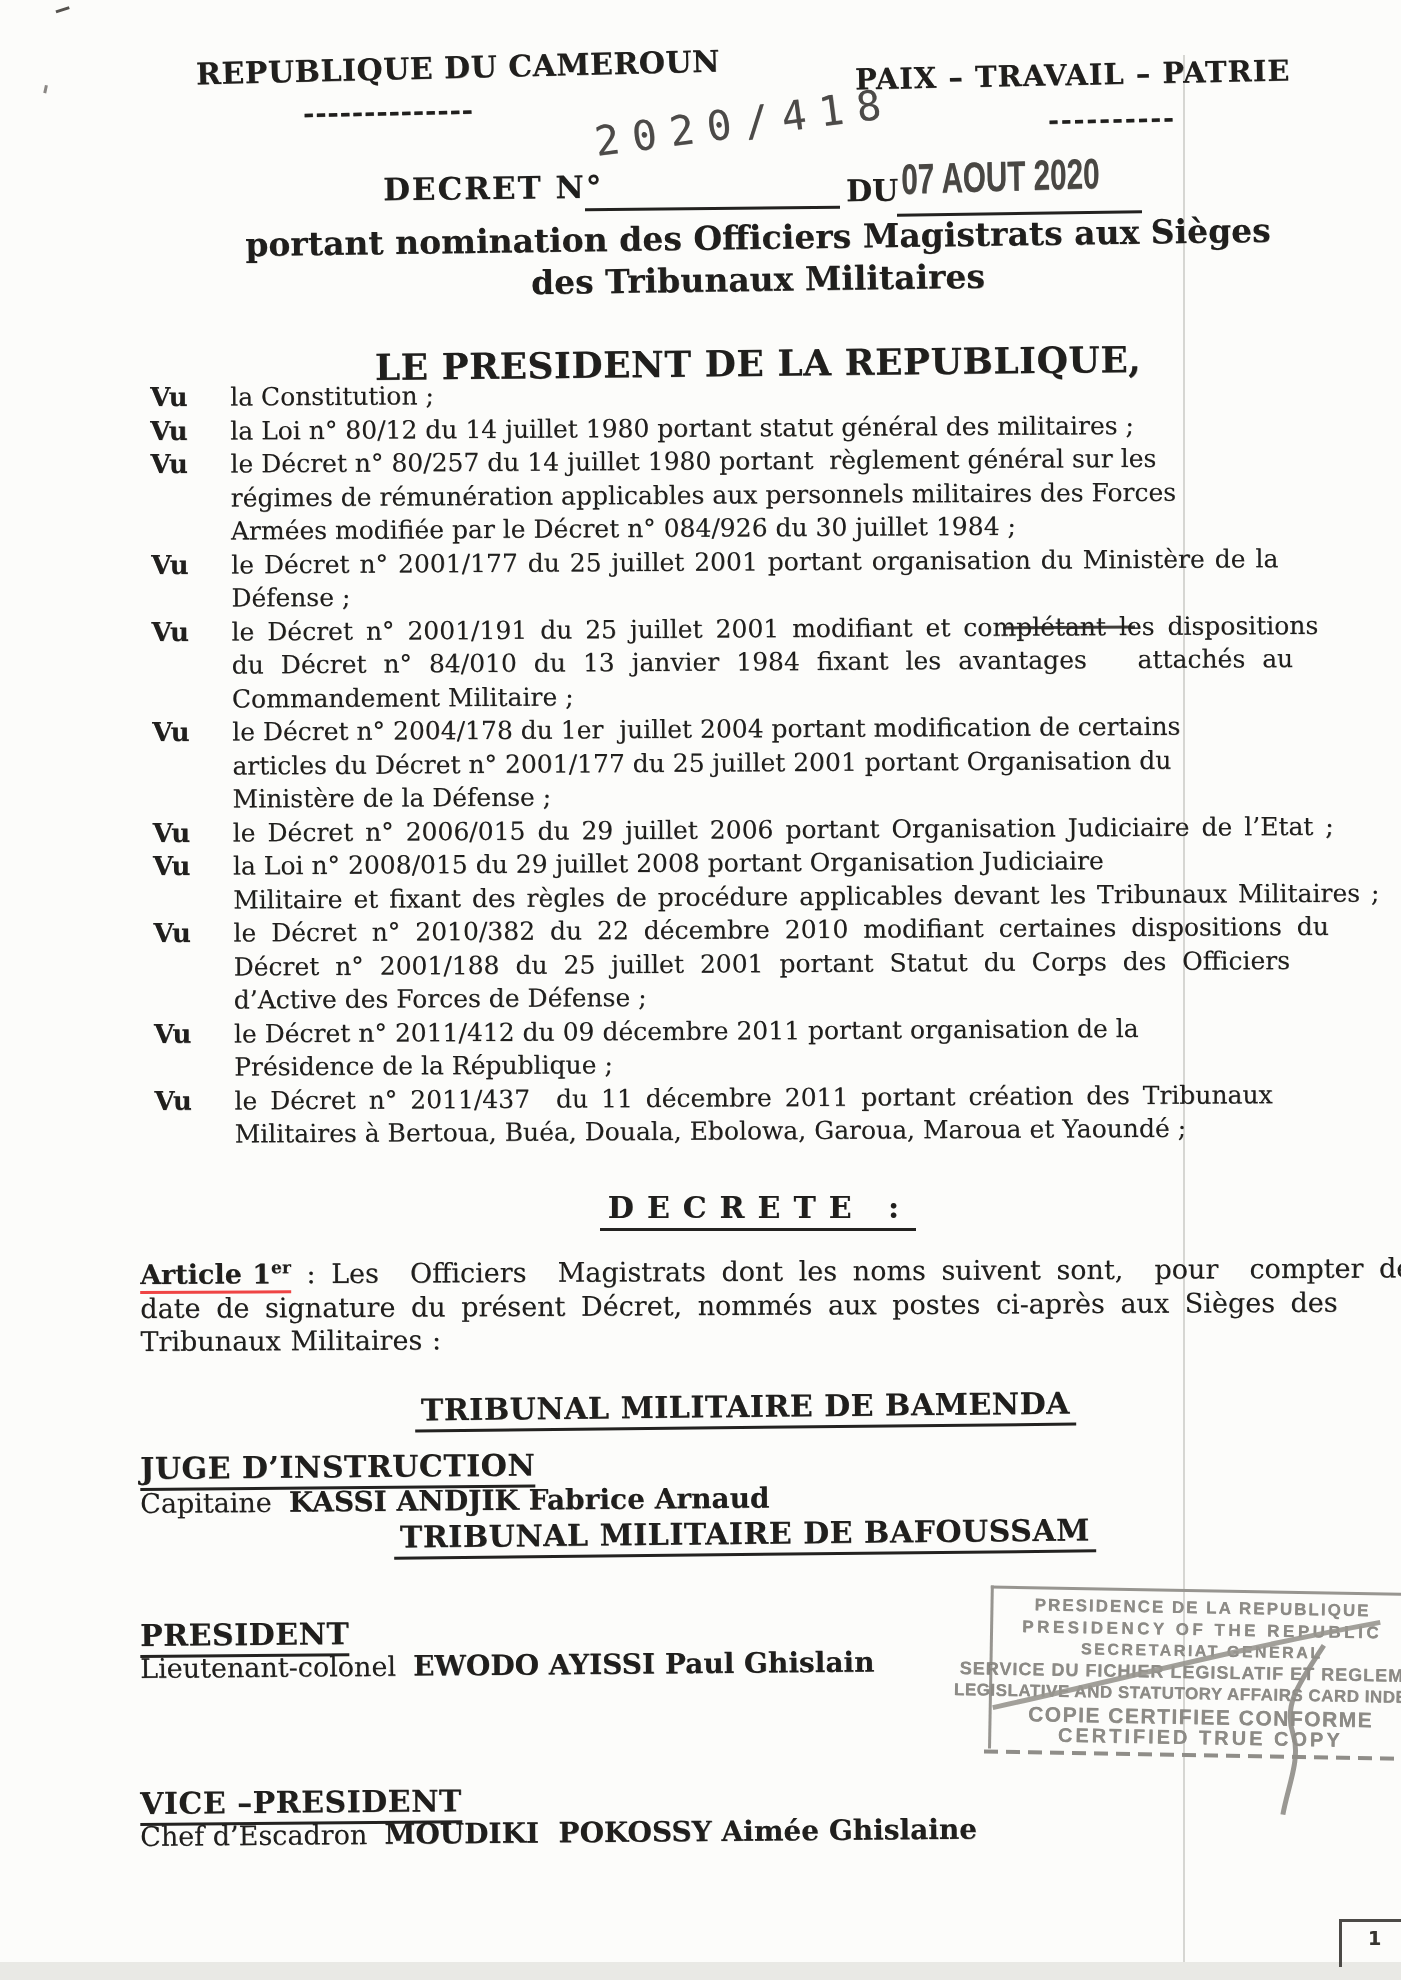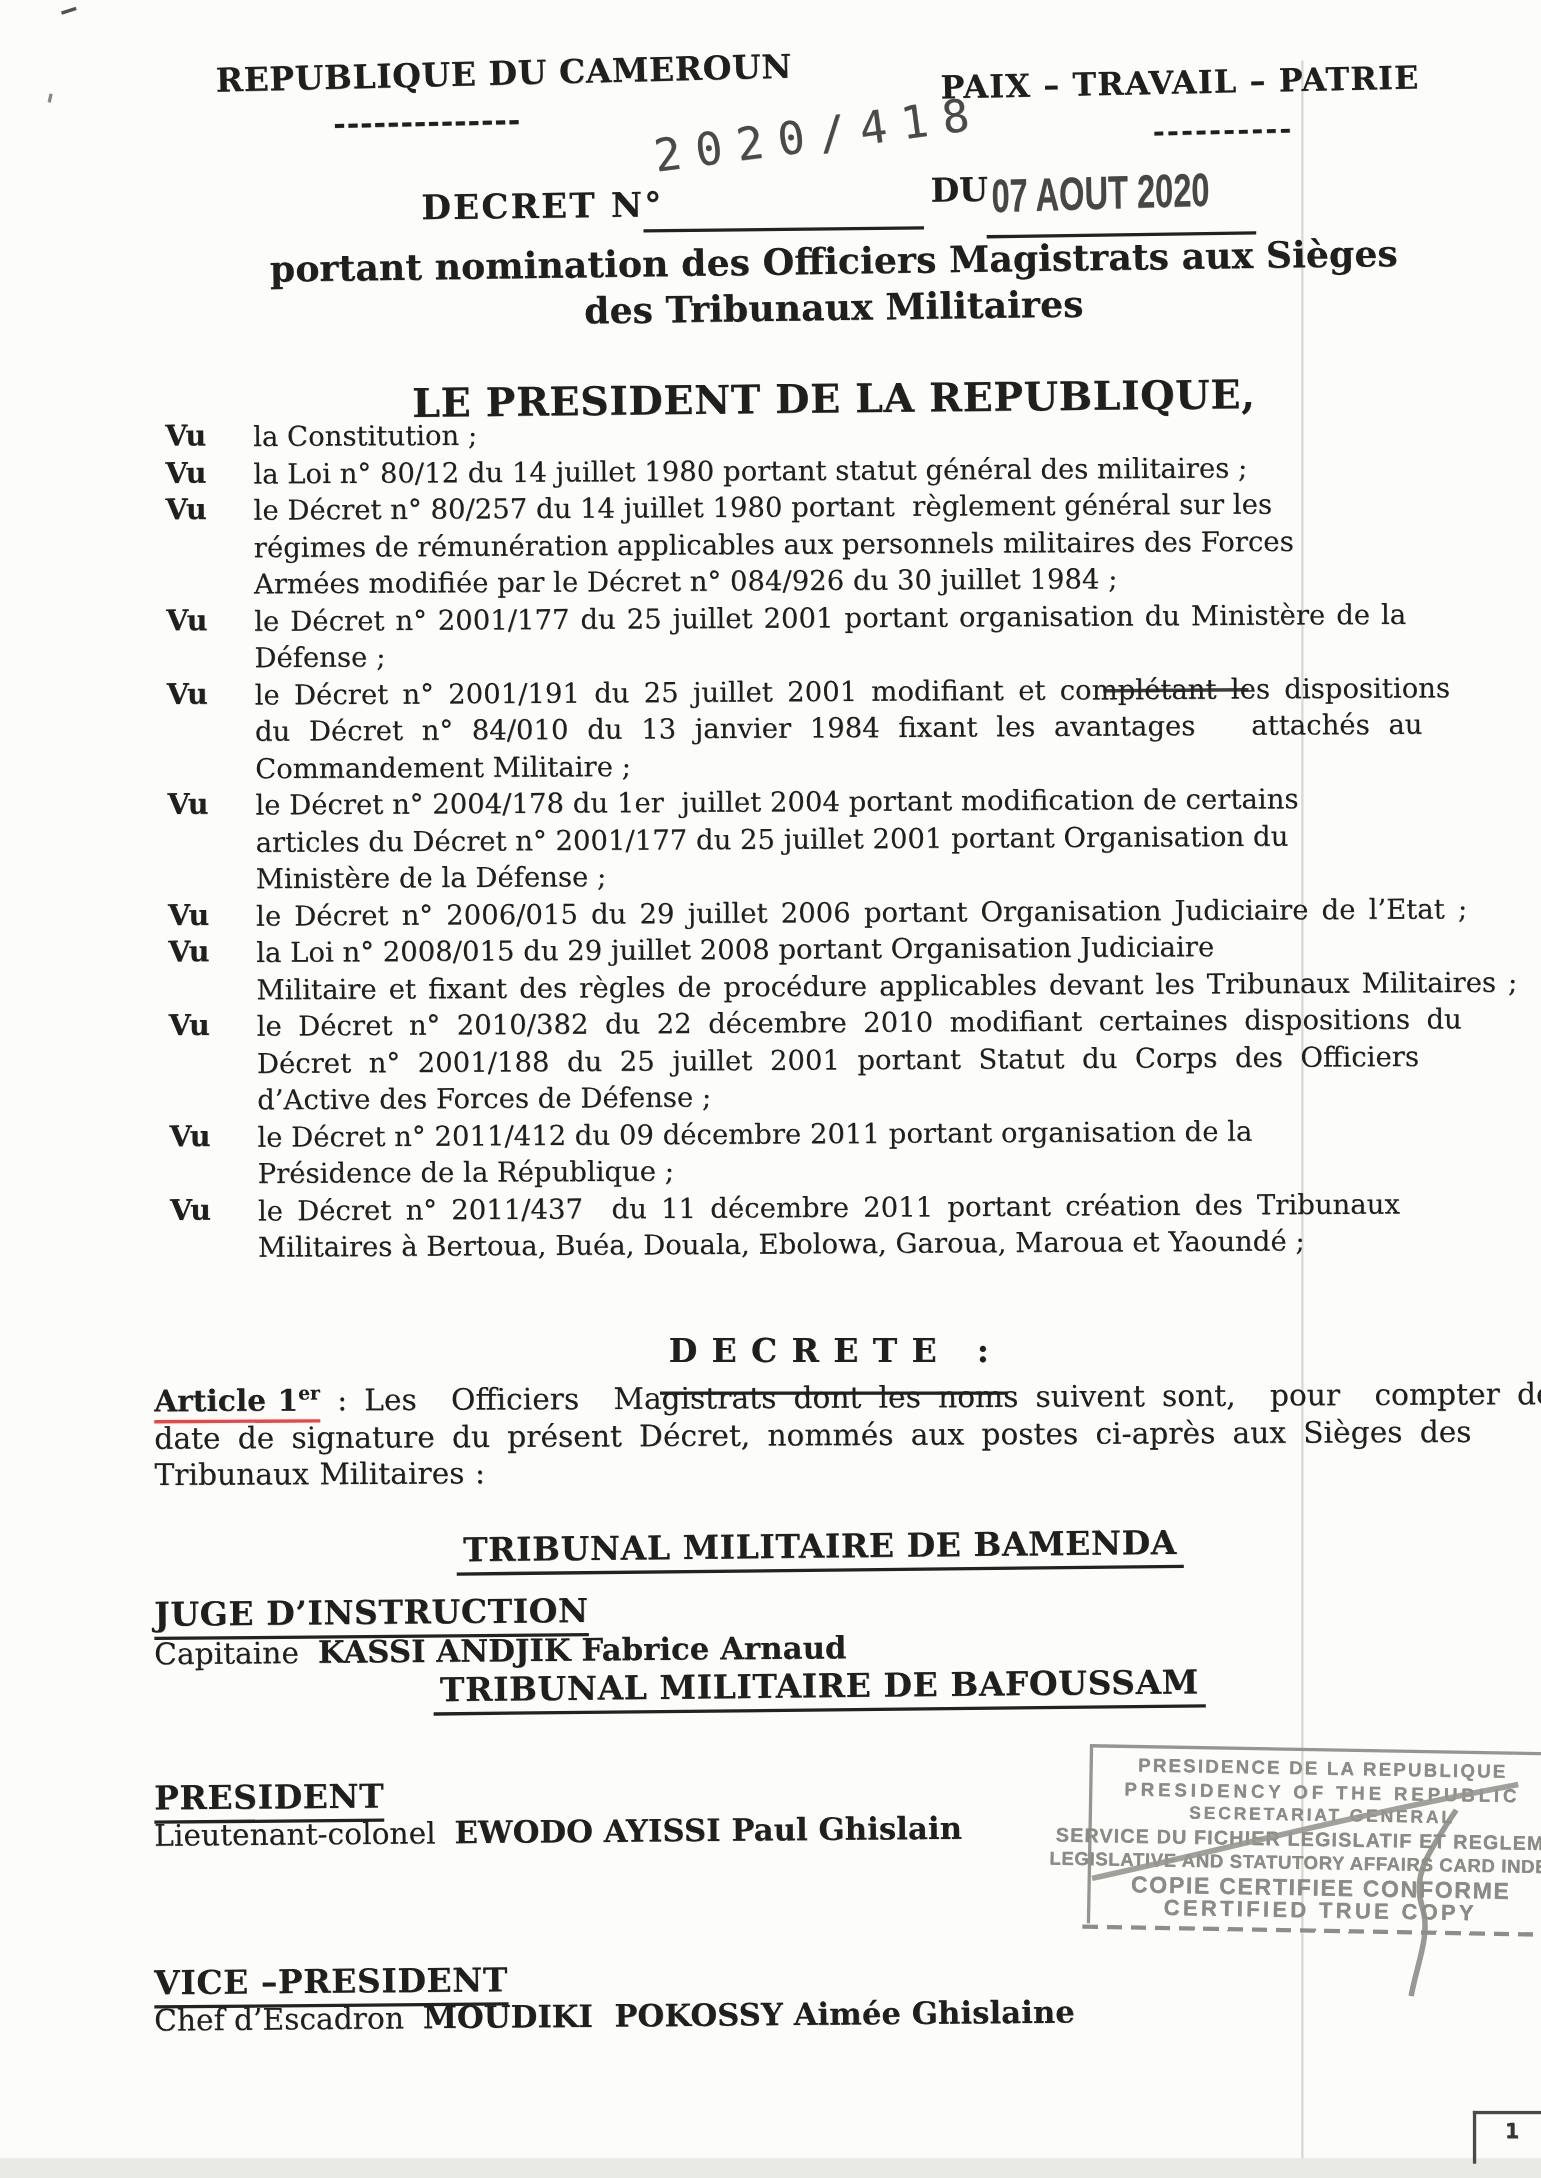--- a/index.html
+++ b/index.html
@@ -25,21 +25,21 @@
   .h-right-dashes{left:1048px;top:104px;font-size:26px;font-weight:700;letter-spacing:2px;transform:rotate(-1.2deg);}
 
   
   .decret-label{left:383px;top:170px;font-size:31px;font-weight:700;letter-spacing:2px;transform:rotate(-0.7deg);}
   .decret-number{
     left:598px;top:118px;font-family:"DejaVu Sans Mono",monospace;
     font-size:41px;letter-spacing:13px;color:#343230;opacity:.88;
     transform:rotate(-7.5deg);transform-origin:left bottom;
   }
   .u-number{left:585px;top:207px;width:255px;height:3px;background:#232220;transform:rotate(-0.6deg);}
-  .du-label{left:846px;top:156px;font-size:30px;font-weight:700;transform:rotate(-0.7deg);}
+  .du-label{left:846px;top:173px;font-size:30px;font-weight:700;transform:rotate(-0.7deg);}
   .u-date{left:897px;top:212px;width:245px;height:3px;background:#232220;transform:rotate(-0.8deg);}
   .decret-date{
     left:901px;top:156px;font-family:"Liberation Sans",sans-serif;
     font-size:38px;font-weight:700;color:#2a2824;opacity:.85;letter-spacing:0;
     transform:scale(0.78,1.12) rotate(-1.2deg);transform-origin:left top;white-space:pre;
   }
 
   .center-wrap{left:56px;width:1404px;text-align:center;}
   .subject1{top:218px;font-size:33px;font-weight:700;transform:rotate(-0.8deg);}
   .subject2{top:260px;font-size:33px;font-weight:700;transform:rotate(-0.8deg);}
@@ -55,21 +55,21 @@
   .vu-row:nth-child(5) .vl:nth-child(2){word-spacing:9px;}
   .vu-row:nth-child(7) .vl:nth-child(1){word-spacing:4px;}
   .vu-row:nth-child(8) .vl:nth-child(2){word-spacing:3px;}
   .vu-row:nth-child(9) .vl:nth-child(1){word-spacing:7px;}
   .vu-row:nth-child(9) .vl:nth-child(2){word-spacing:8px;}
   .vu-row:nth-child(11) .vl:nth-child(1){word-spacing:5px;}
 
   .decrete{top:1190px;}
   .decrete span{
     display:inline-block;font-size:30px;font-weight:700;letter-spacing:13px;
-    border-bottom:3px solid #232220;padding:0 4px 19px 8px;margin-top:21px;
+    border-bottom:3px solid #232220;padding:0 4px 3px 8px;
   }
 
   
   .article{left:140px;top:1252px;width:1260px;transform:rotate(-0.3deg);transform-origin:left top;}
   .art-line{font-size:27px;line-height:33.5px;white-space:pre;word-spacing:7px;}
   .art-line:nth-child(3){word-spacing:1px;}
   .art-label{font-weight:700;border-bottom:3px solid #ef4444;padding-bottom:1px;word-spacing:1px;}
   .art-label sup{font-size:17px;}
 
   

